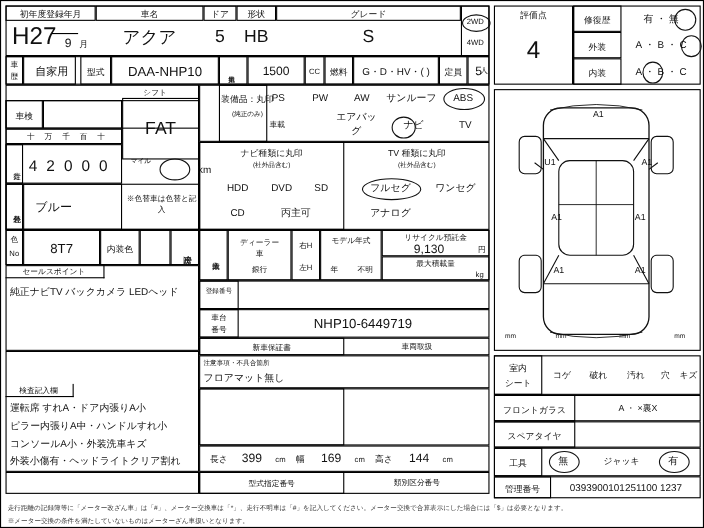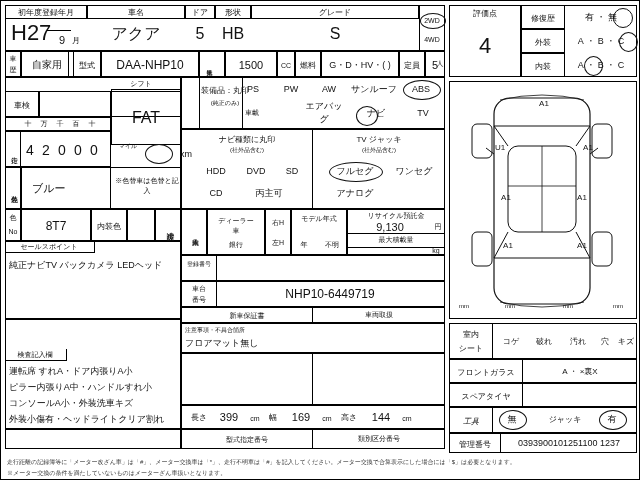--- a/index.html
+++ b/index.html
@@ -177,21 +177,21 @@
   <div class="bx" style="left:180px;top:128px;width:264px;height:80px;"></div>
   <div class="bx" style="left:180px;top:128px;width:132px;height:80px;"></div>
   <div class="t c f8" style="left:182px;top:132px;width:128px;height:12px;">ナビ種類に丸印</div>
   <div class="t c f6" style="left:182px;top:144px;width:128px;height:10px;">(社外品含む)</div>
   <div class="t c f9" style="left:198px;top:164px;width:34px;height:12px;">HDD</div>
   <div class="t c f9" style="left:238px;top:164px;width:34px;height:12px;">DVD</div>
   <div class="t c f9" style="left:276px;top:164px;width:30px;height:12px;">SD</div>
   <div class="t c f9" style="left:198px;top:186px;width:34px;height:12px;">CD</div>
   <div class="t c f9" style="left:238px;top:186px;width:60px;height:12px;">丙主可</div>
 
-  <div class="t c f8" style="left:314px;top:132px;width:128px;height:12px;">TV ジャッキ</div>
+  <div class="t c f8" style="left:314px;top:132px;width:128px;height:12px;">TV 種類に丸印</div>
   <div class="t c f6" style="left:314px;top:144px;width:128px;height:10px;">(社外品含む)</div>
   <div class="t c f9" style="left:330px;top:164px;width:48px;height:12px;">フルセグ</div>
   <div class="oval" style="position:absolute;left:328px;top:161px;width:52px;height:18px;"></div>
   <div class="t c f9" style="left:390px;top:164px;width:46px;height:12px;">ワンセグ</div>
   <div class="t c f9" style="left:330px;top:186px;width:48px;height:12px;">アナログ</div>
 
   <div class="bx" style="left:180px;top:208px;width:264px;height:46px;"></div>
   <div class="bx" style="left:180px;top:208px;width:26px;height:46px;">
     <div class="t c f7 vert" style="left:8px;top:4px;width:10px;height:38px;">輸入車</div>
   </div>
@@ -202,21 +202,21 @@
   </div>
   <div class="bx" style="left:264px;top:208px;width:26px;height:46px;">
     <div class="t c f7" style="left:0;top:8px;width:24px;height:10px;">右H</div>
     <div class="t c f7" style="left:0;top:28px;width:24px;height:10px;">左H</div>
   </div>
   <div class="bx" style="left:290px;top:208px;width:56px;height:46px;">
     <div class="t c f7" style="left:0;top:4px;width:54px;height:10px;">モデル年式</div>
     <div class="t c f7" style="left:4px;top:30px;width:16px;height:10px;">年</div>
     <div class="t c f7" style="left:28px;top:30px;width:24px;height:10px;">不明</div>
   </div>
-  <div class="bx" style="left:346px;top:208px;width:98px;height:39px;">
+  <div class="bx" style="left:346px;top:208px;width:98px;height:24px;">
     <div class="t c f7" style="left:0;top:1px;width:96px;height:10px;">リサイクル預託金</div>
     <div class="t c f11" style="left:0;top:11px;width:84px;height:12px;">9,130</div>
     <div class="t c f7" style="left:84px;top:12px;width:12px;height:10px;">円</div>
   </div>
   <div class="bx" style="left:346px;top:232px;width:98px;height:22px;">
     <div class="t c f7" style="left:0;top:1px;width:96px;height:10px;">最大積載量</div>
     <div class="t c f7" style="left:80px;top:11px;width:16px;height:10px;">kg</div>
   </div>
 
   <div class="bx" style="left:4px;top:240px;width:176px;height:78px;"></div>
@@ -362,21 +362,21 @@
     <div class="t c f8" style="left:0;top:6px;width:72px;height:12px;">フロントガラス</div>
   </div>
   <div class="t c f8" style="left:524px;top:364px;width:110px;height:12px;">A  ・  ×裏X</div>
 
   <div class="bx" style="left:448px;top:382px;width:188px;height:24px;"></div>
   <div class="bx" style="left:448px;top:382px;width:74px;height:24px;">
     <div class="t c f8" style="left:0;top:6px;width:72px;height:12px;">スペアタイヤ</div>
   </div>
 
   <div class="bx" style="left:448px;top:406px;width:188px;height:26px;"></div>
-  <div class="bx" style="left:448px;top:406px;width:44px;height:26px;font-style:italic;">
+  <div class="bx" style="left:448px;top:406px;width:44px;height:26px;">
     <div class="t c f8" style="left:0;top:7px;width:42px;height:12px;">工具</div>
   </div>
   <div class="t c f9" style="left:500px;top:412px;width:22px;height:12px;">無</div>
   <div class="oval" style="position:absolute;left:498px;top:409px;width:26px;height:18px;"></div>
   <div class="t c f8" style="left:540px;top:412px;width:48px;height:12px;">ジャッキ</div>
   <div class="t c f9" style="left:600px;top:412px;width:22px;height:12px;">有</div>
   <div class="oval" style="position:absolute;left:598px;top:409px;width:26px;height:18px;"></div>
 
   <div class="bx" style="left:448px;top:432px;width:188px;height:20px;"></div>
   <div class="bx" style="left:448px;top:432px;width:52px;height:20px;">

